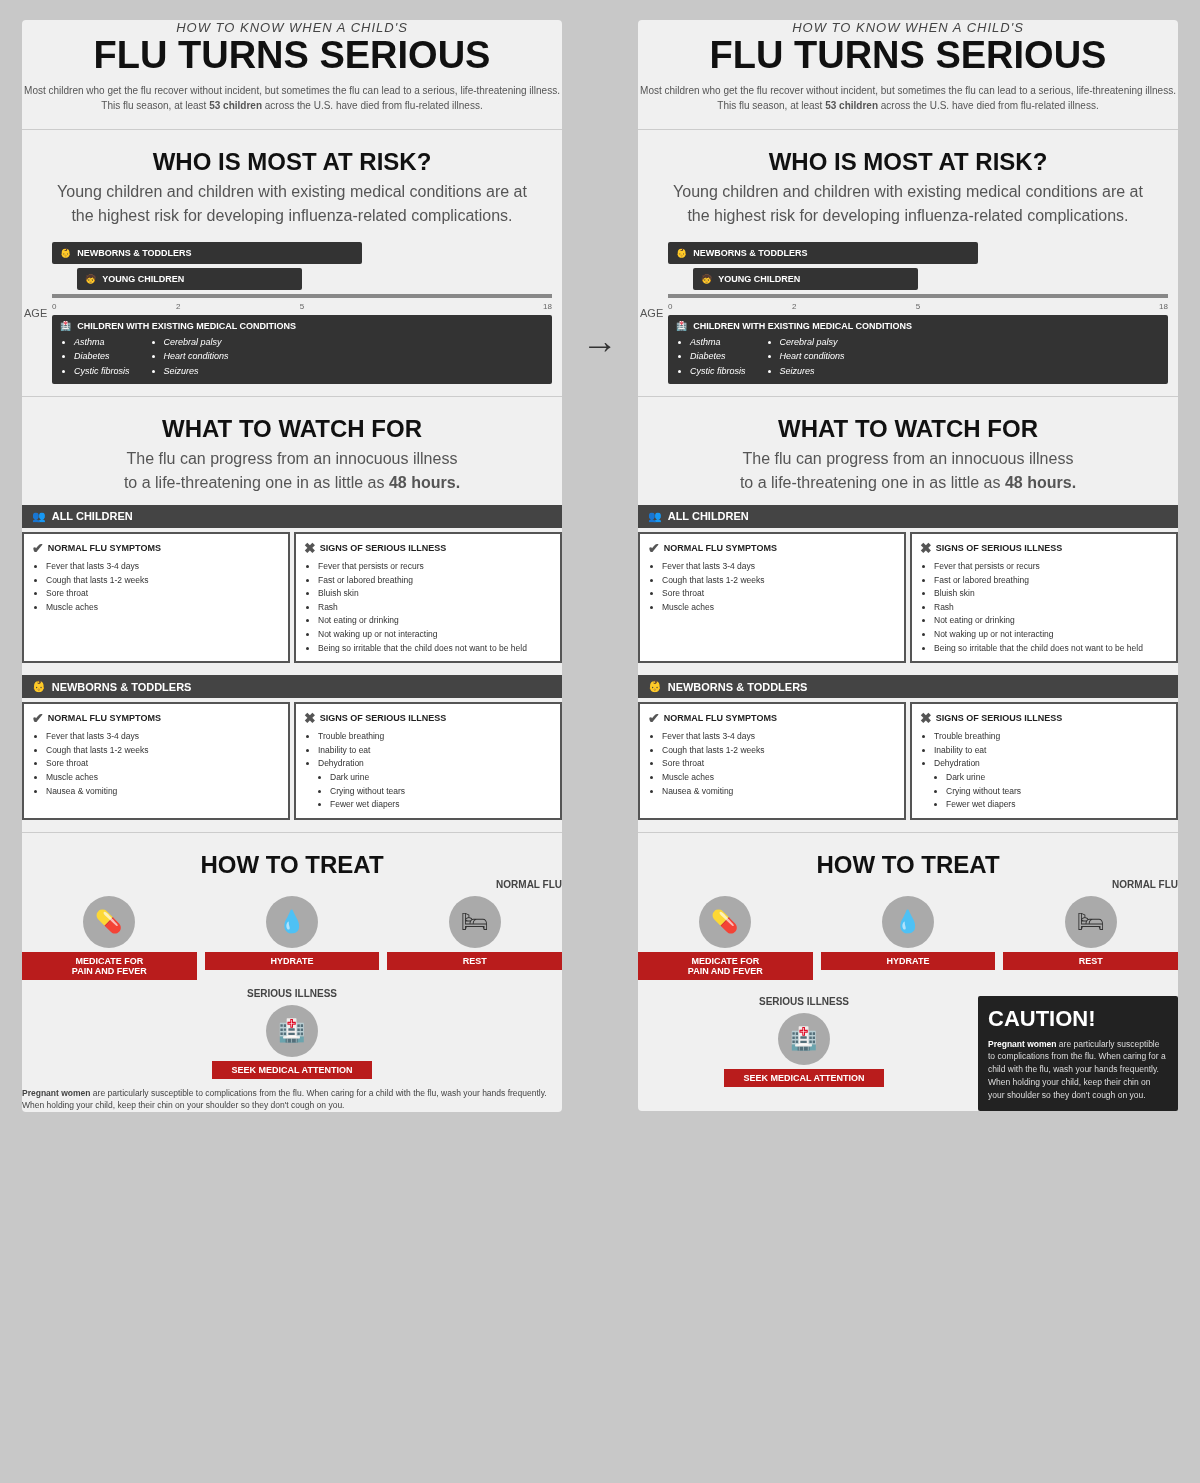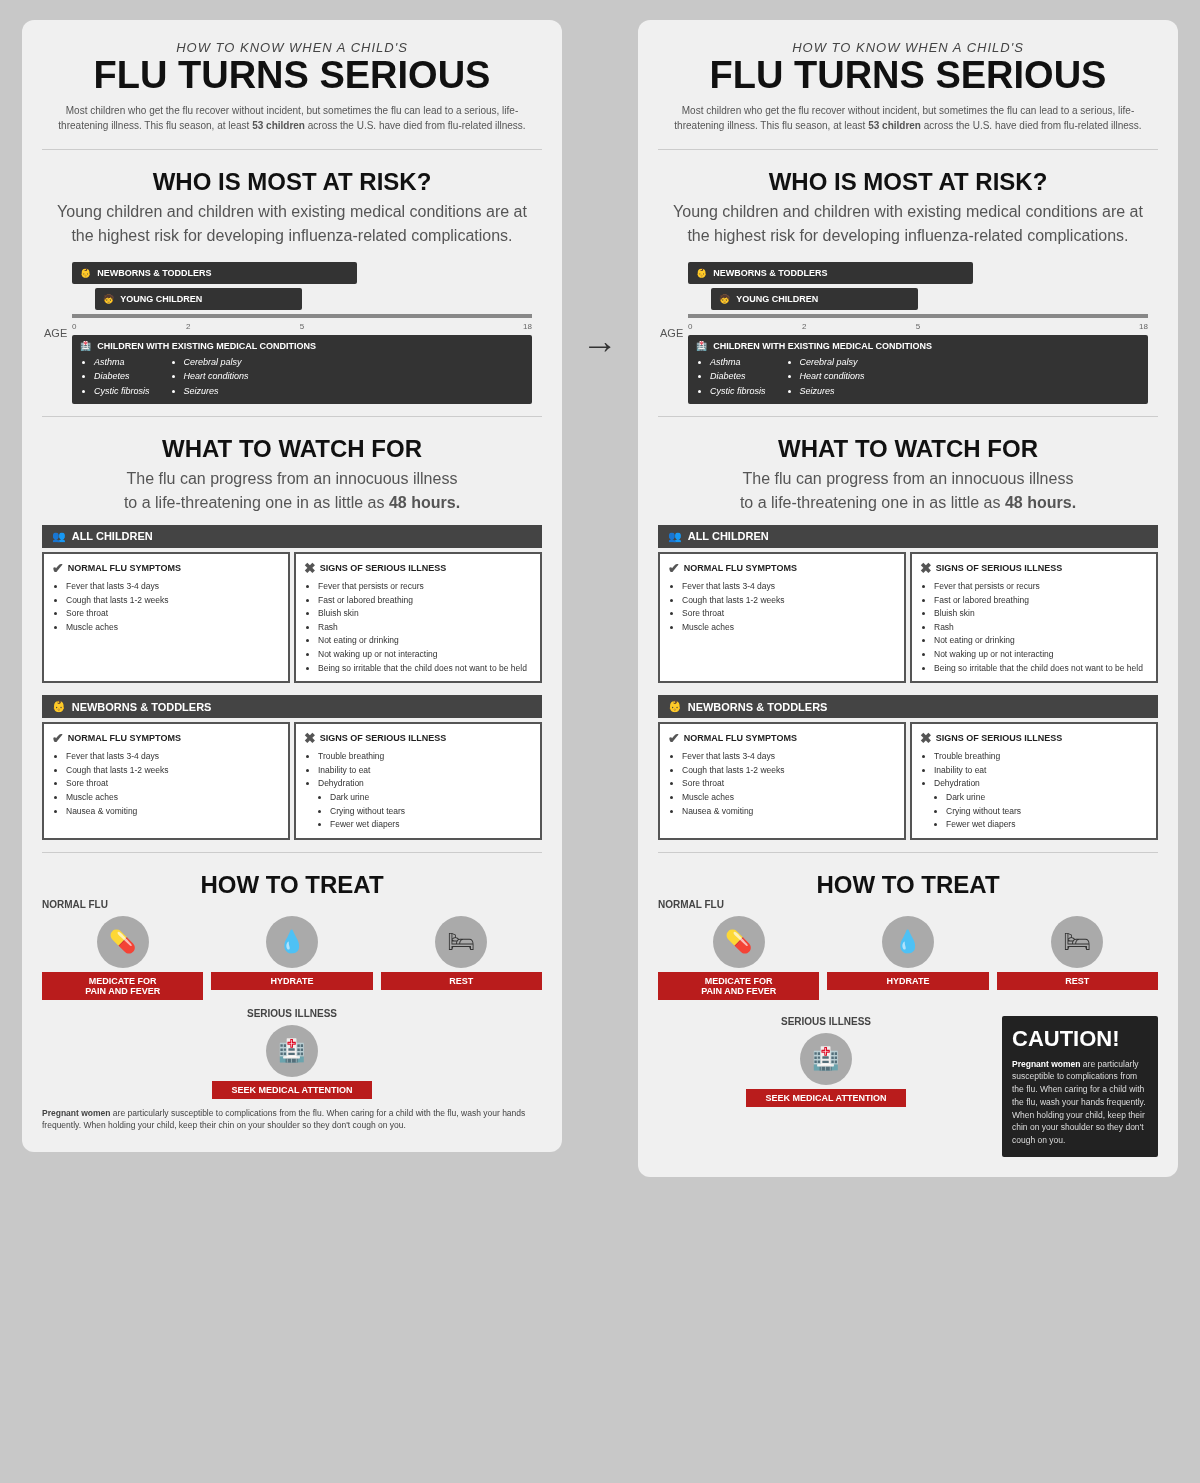--- a/index.html
+++ b/index.html
@@ -22,22 +22,21 @@
       flex-shrink: 0;
     }
     .arrow {
       font-size: 36px;
       color: #333;
     }
     .panel {
       background: #f0f0f0;
       width: 540px;
       flex-shrink: 0;
-      padding: 20px;
-      border-radius: 12px;
+      border-radius: 4px;
     }
     
     .header {
       text-align: center;
       margin-bottom: 16px;
     }
     .header-sub {
       font-size: 13px;
       color: #444;
       font-style: italic;
@@ -189,21 +188,21 @@
       list-style: disc;
       padding-left: 14px;
       font-size: 8.5px;
       color: #333;
       line-height: 1.6;
     }
 
     
     .treat-section { margin-top: 14px; }
     .treat-normal-label {
-      text-align: left;
+      text-align: right;
       font-size: 10px;
       font-weight: 700;
       text-transform: uppercase;
       color: #444;
       margin-bottom: 6px;
     }
     .treat-icons-row {
       display: flex;
       gap: 8px;
       margin-bottom: 8px;
@@ -295,21 +294,21 @@
 
     .panel-right .treat-section {
       position: relative;
     }
     .treat-serious-row {
       display: flex;
       gap: 8px;
       align-items: flex-start;
     }
     .caution-side {
-      width: 156px;
+      width: 200px;
       flex-shrink: 0;
     }
   </style>
 </head>
 <body>
 
 <div class="panel panel-left">
 
   <div class="header">
     <div class="header-sub">How to know when a child's</div>

